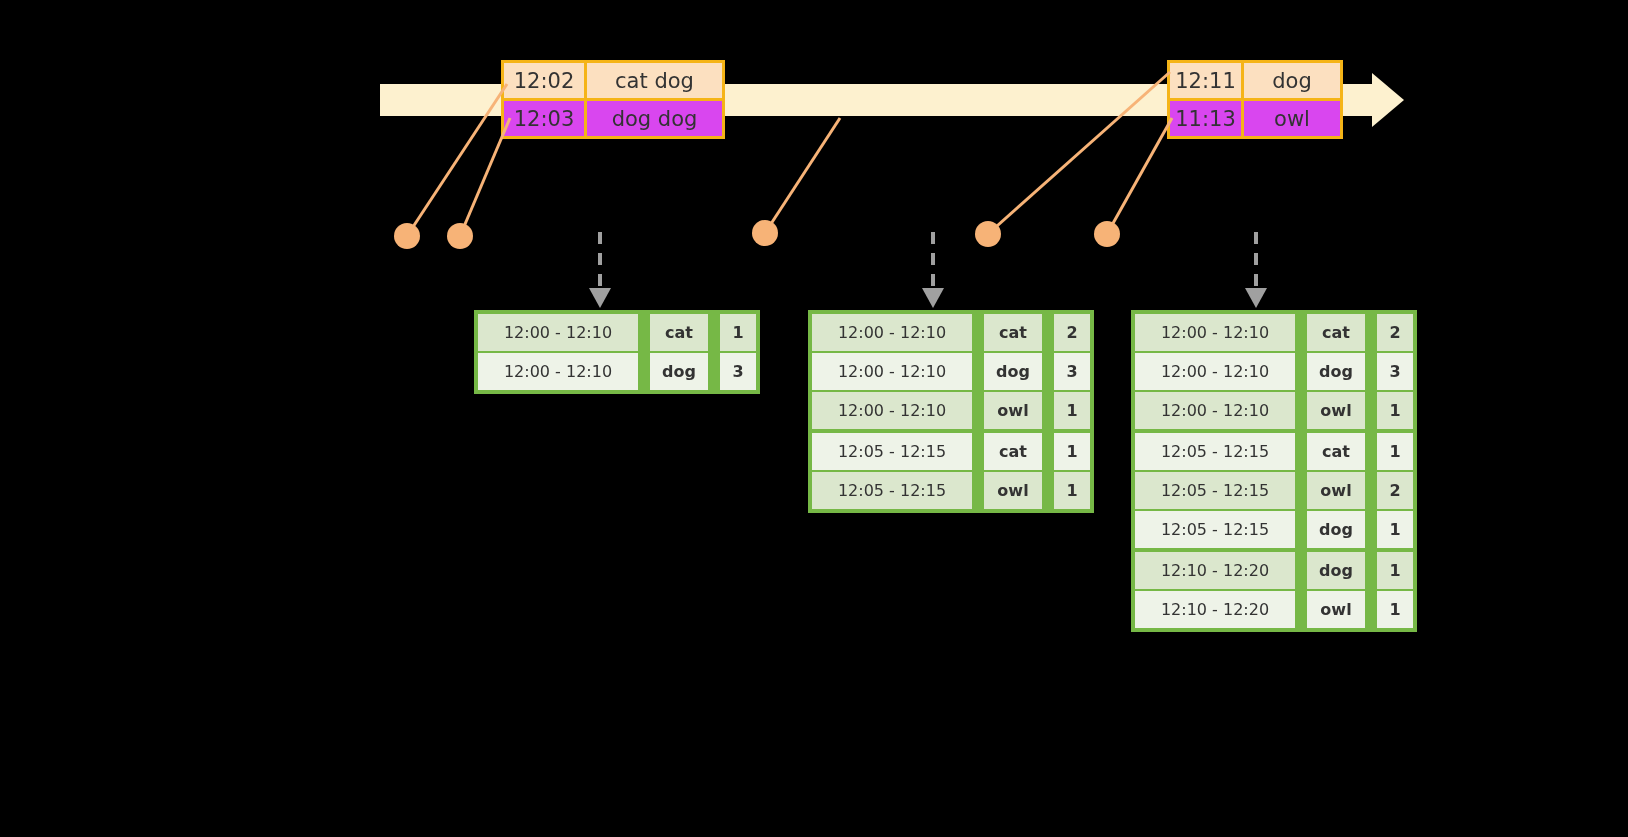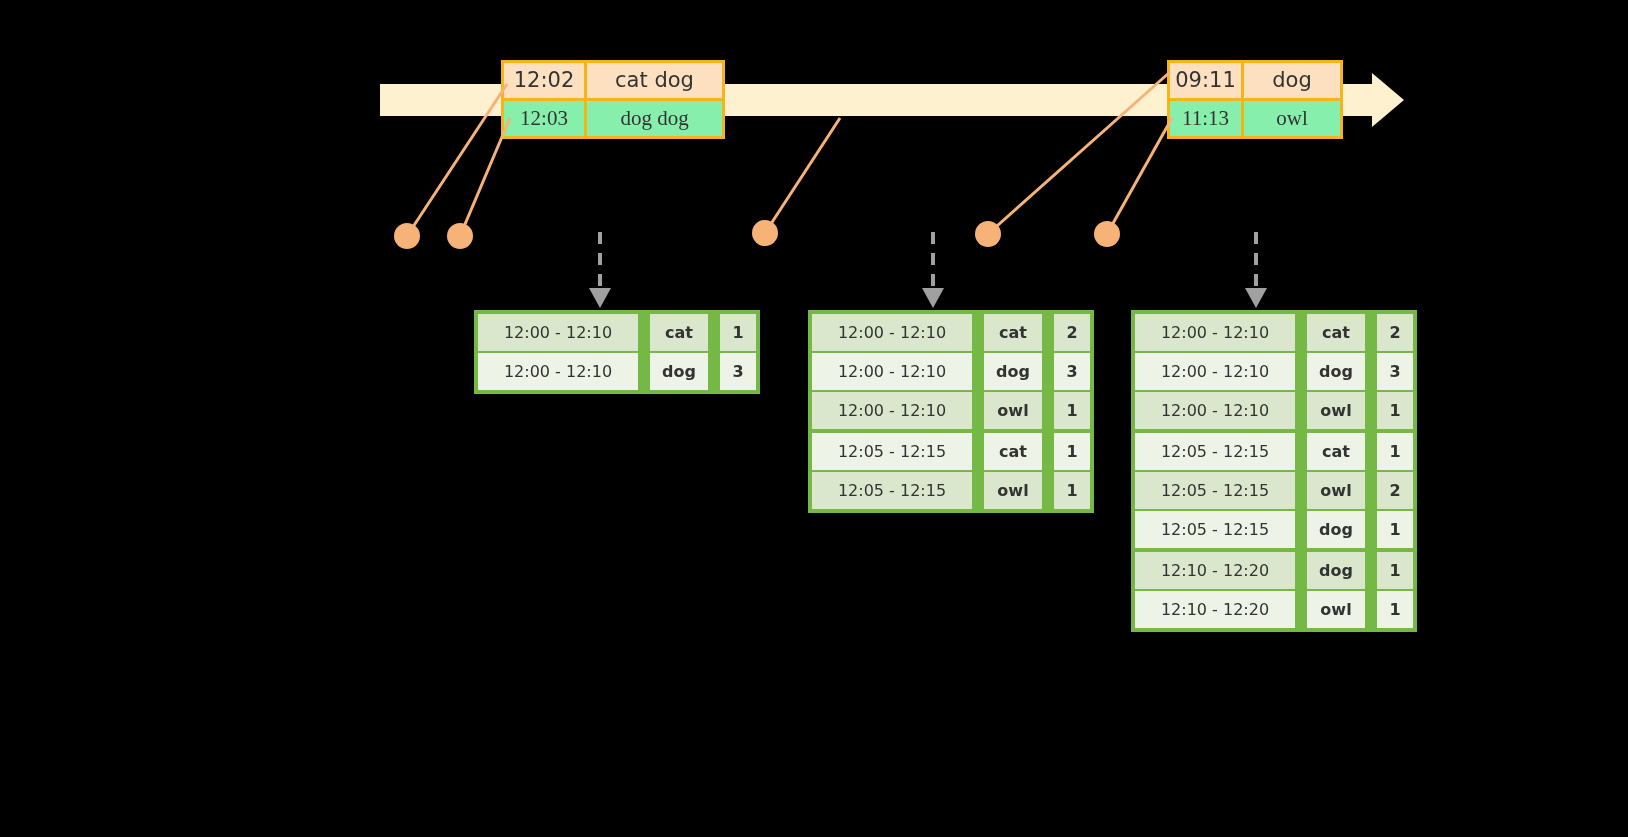--- a/index.html
+++ b/index.html
@@ -14,21 +14,21 @@
             border-top:27px solid transparent;
             border-bottom:27px solid transparent;
             border-left:32px solid #fdf1cf;}
 
   
   .ev-box{position:absolute;border:3px solid #f5b417;box-sizing:border-box;
           display:flex;flex-direction:column;}
   .ev-row{display:flex;flex:1 1 auto;box-sizing:border-box;}
   .ev-row + .ev-row{border-top:3px solid #f5b417;}
   .ev-row.shade .ev-time,.ev-row.shade .ev-words{background:#fce0c0;}
-  .ev-row.light .ev-time,.ev-row.light .ev-words{background:#86efac;font-family:Liberation Serif, serif;}
+  .ev-row.light .ev-time,.ev-row.light .ev-words{background:#d946ef;}
   .ev-time{box-sizing:border-box;display:flex;align-items:center;
            justify-content:center;color:#333;font-size:21px;
            border-right:3px solid #f5b417;}
   .ev-words{box-sizing:border-box;display:flex;align-items:center;
             justify-content:center;color:#333;font-size:21px;flex:1 1 auto;}
 
   
   .dot{position:absolute;width:26px;height:26px;border-radius:50%;
        background:#f7b377;}
   #lines{position:absolute;left:0;top:0;width:1628px;height:837px;
@@ -68,21 +68,21 @@
     </div>
     <div class="ev-row light">
       <div class="ev-time" style="width:83px;">12:03</div>
       <div class="ev-words">dog dog</div>
     </div>
   </div>
 
 
   <div class="ev-box" style="left:1167px;top:60px;width:176px;height:79px;">
     <div class="ev-row shade">
-      <div class="ev-time" style="width:74px;">09:11</div>
+      <div class="ev-time" style="width:74px;">12:11</div>
       <div class="ev-words">dog</div>
     </div>
     <div class="ev-row light">
       <div class="ev-time" style="width:74px;">11:13</div>
       <div class="ev-words">owl</div>
     </div>
   </div>
 
   <svg id="lines" viewBox="0 0 1628 837">
     <g stroke="#f7b377" stroke-width="3" fill="none">

